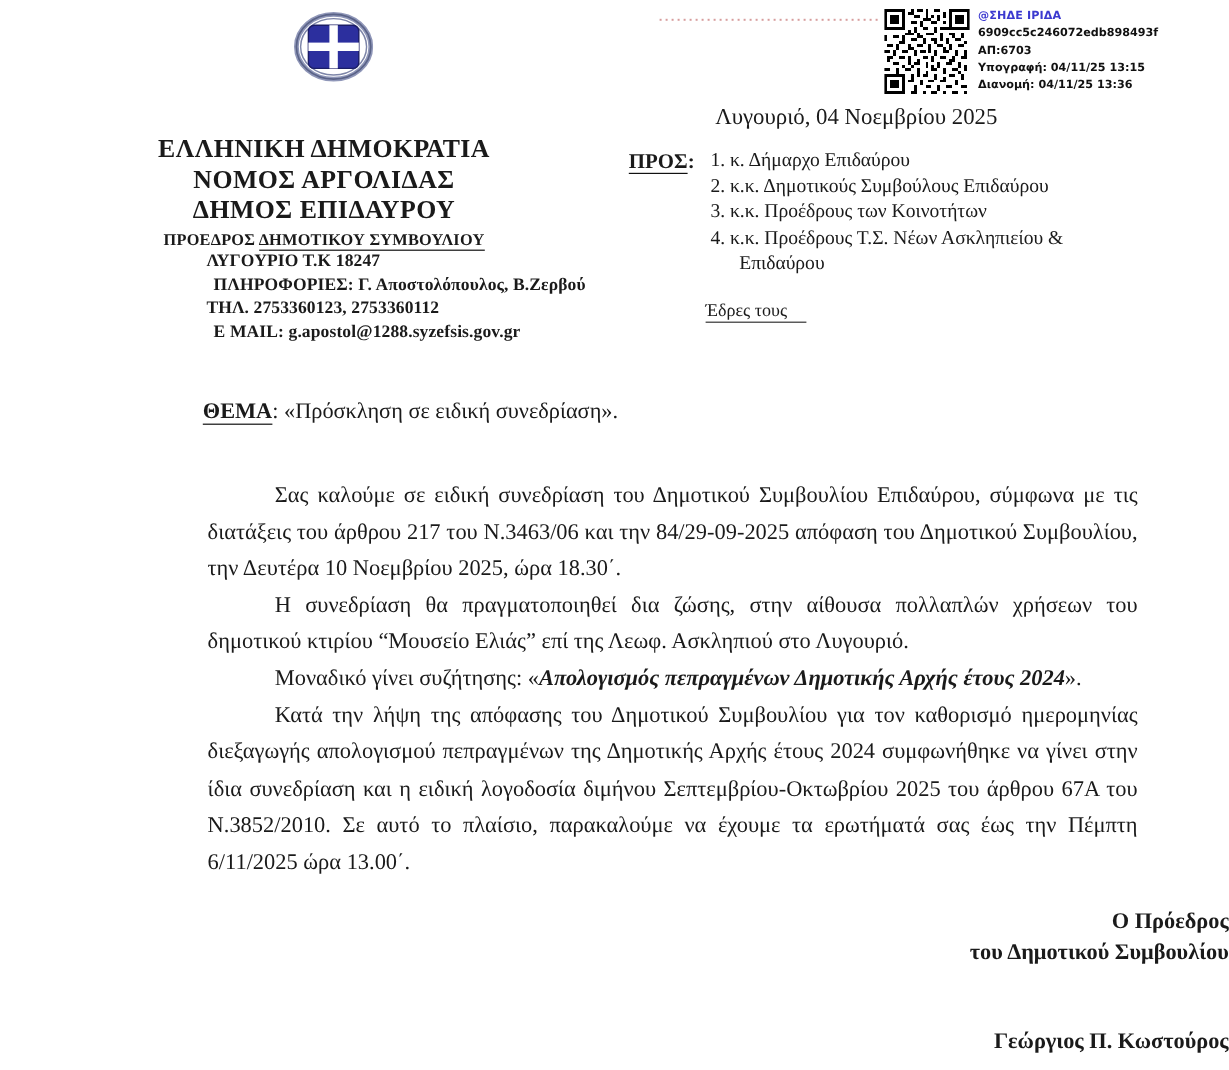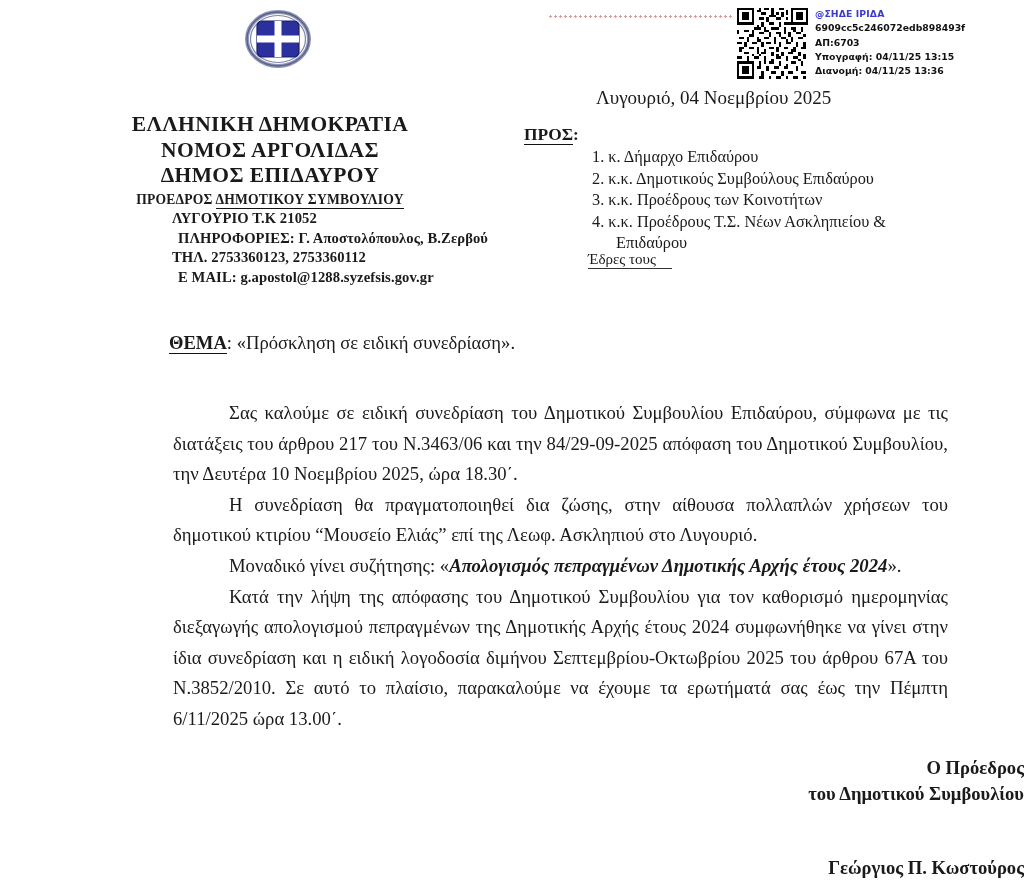--- a/index.html
+++ b/index.html
@@ -145,21 +145,20 @@
     font-weight: bold;
     font-size: 17.4px;
   }
   .pros-head .ul {
     border-bottom: 1.7px solid #111;
     padding-bottom: 0px;
   }
   .pros-list {
     margin-left: 68px;
     white-space: nowrap;
-    margin-top: 24px;
   }
   .pros-list .cont {
     padding-left: 24px;
   }
   .edres {
     position: absolute;
     left: 588px;
     top: 251px;
     font-size: 15px;
   }
@@ -386,21 +385,21 @@
   </div>
 
   <div class="letterhead">
     <div class="l1">ΕΛΛΗΝΙΚΗ ΔΗΜΟΚΡΑΤΙΑ</div>
     <div class="l2">ΝΟΜΟΣ ΑΡΓΟΛΙΔΑΣ</div>
     <div class="l3">ΔΗΜΟΣ ΕΠΙΔΑΥΡΟΥ</div>
     <div class="l4"><span>ΠΡΟΕΔΡΟΣ </span><span class="ul-part">ΔΗΜΟΤΙΚΟΥ ΣΥΜΒΟΥΛΙΟΥ</span></div>
   </div>
 
   <div class="contact">
-    <div>ΛΥΓΟΥΡΙΟ Τ.Κ 21052</div>
+    <div>ΛΥΓΟΥΡΙΟ Τ.Κ 18247</div>
     <div>ΠΛΗΡΟΦΟΡΙΕΣ: Γ. Αποστολόπουλος, Β.Ζερβού</div>
     <div>ΤΗΛ. 2753360123, 2753360112</div>
     <div>E MAIL: g.apostol@1288.syzefsis.gov.gr</div>
   </div>
 
   <div class="dateline">Λυγουριό, 04 Νοεμβρίου 2025</div>
 
   <div class="pros">
     <div class="pros-head"><span class="ul">ΠΡΟΣ</span><span>:</span></div>
     <div class="pros-list">

